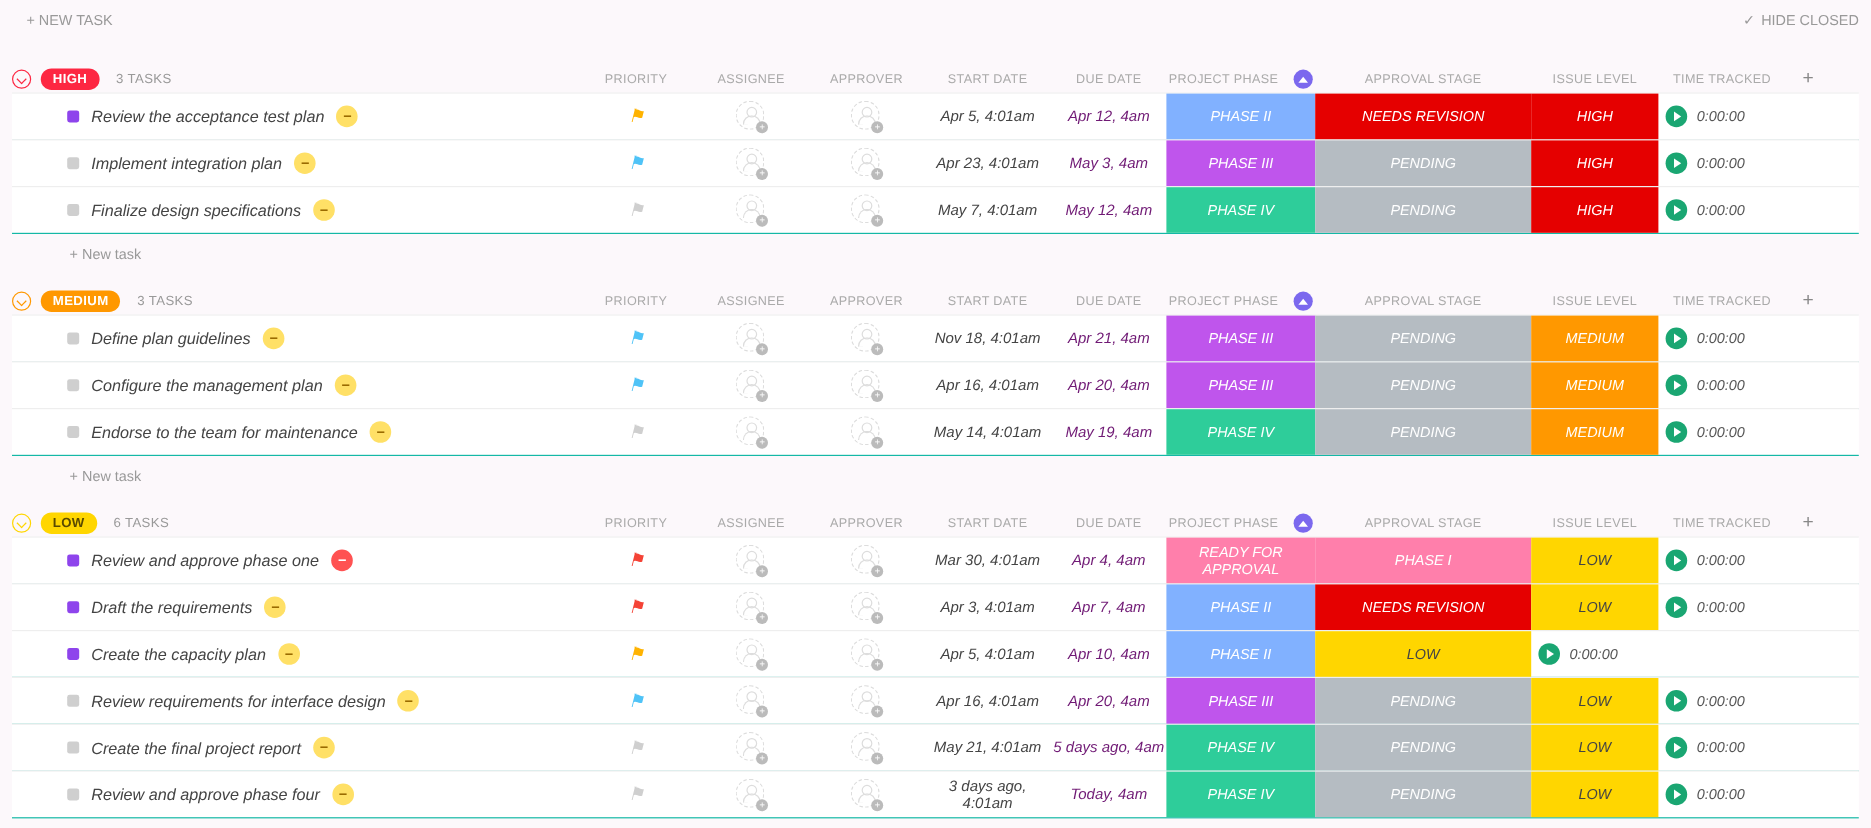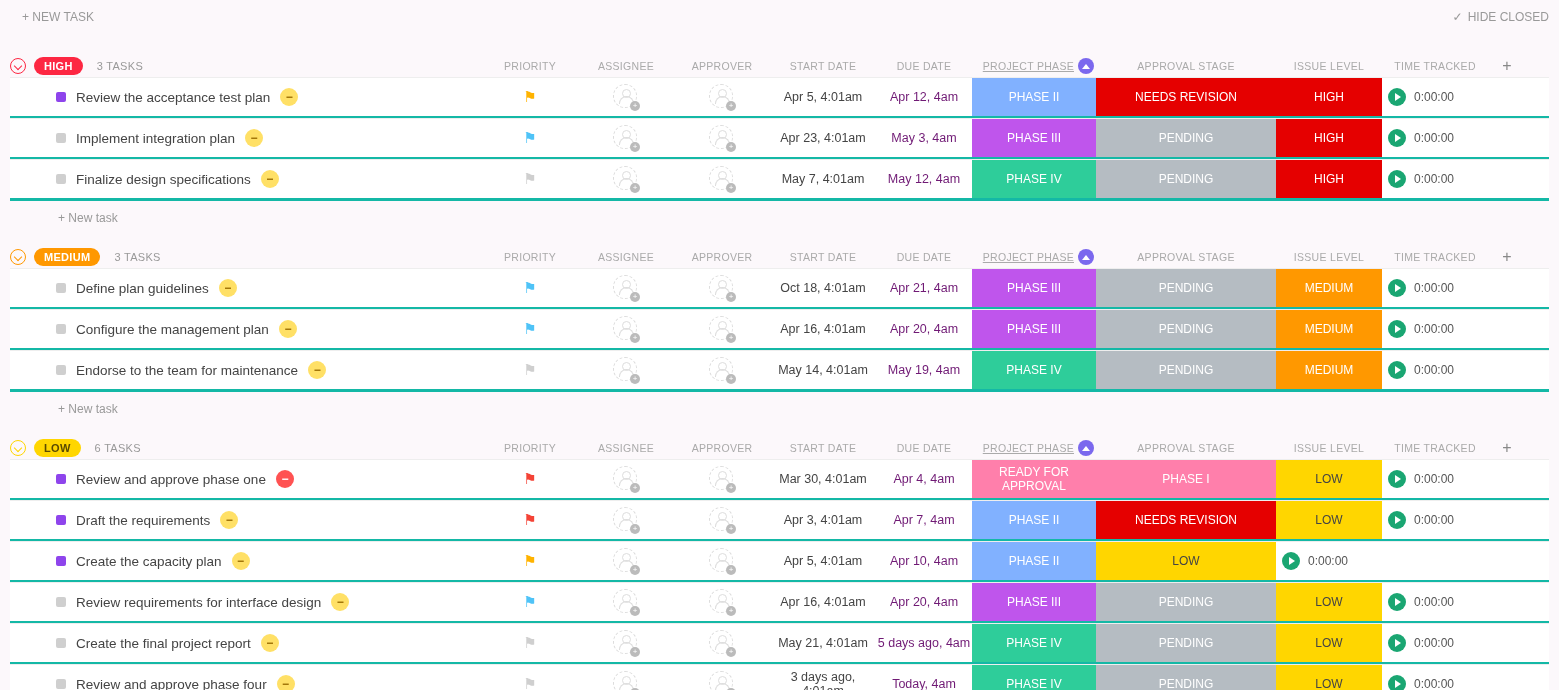--- a/index.html
+++ b/index.html
@@ -17,26 +17,26 @@
 .group { margin-top: 20px; }
 .group-header { display:flex; align-items:center; }
 .group-chev { width:16px; height:16px; border-radius:50%; border:1.5px solid; position:relative; cursor:pointer; margin-right:8px; }
 .group-chev::after { content:""; position:absolute; top:4px; left:3.5px; width:5px; height:5px; border-right:1.5px solid; border-bottom:1.5px solid; transform:rotate(45deg); border-color:inherit; }
 .group-badge { padding:3px 10px; border-radius:11px; color:#fff; font-size:11px; font-weight:700; letter-spacing:0.3px; cursor:pointer; }
 .group-count { color:#999; font-size:11px; margin-left:14px; }
 
 .cols { display:grid; grid-template-columns: 472px 96px 96px 96px 106px 96px 124px 180px 106px 106px 38px; align-items:center; }
 .col-headers { color:#aaa; font-size:10.5px; letter-spacing:0.3px; text-align:center; }
 .col-headers .hd { padding:4px 2px; }
-.phase-hd { display:flex; align-items:center; justify-content:flex-end; gap:4px;text-decoration:underline; }
+.phase-hd { display:flex; align-items:center; justify-content:space-between; gap:4px; }
 .sort-up { width:16px; height:16px; border-radius:50%; background:#7b68ee; position:relative; }
 .sort-up::after { content:""; position:absolute; left:4px; top:6px; width:0; height:0; border-left:4px solid transparent; border-right:4px solid transparent; border-bottom:5px solid #fff; }
 .plus-col { color:#888; font-size:16px; text-align:center; cursor:pointer; }
 
-.row { display:grid; grid-template-columns: 472px 96px 96px 96px 106px 96px 124px 180px 106px 106px 38px; align-items:center; background:#fff; border-top:1px solid #eee; border-bottom:3px solid #14b8a6; min-height:38px; margin-top:-1px; }
+.row { display:grid; grid-template-columns: 472px 96px 96px 96px 106px 96px 124px 180px 106px 106px 38px; align-items:center; background:#fff; border-top:1px solid #eee; border-bottom:1px solid #14b8a6; min-height:38px; margin-top:-1px;font-style:italic; }
 .task-cell { display:flex; align-items:center; gap:10px; padding-left:46px; }
 .sq { width:10px; height:10px; border-radius:2px; }
 .task-name { color:#444; font-size:13.5px; }
 .status-pill { width:18px; height:18px; border-radius:50%; display:flex; align-items:center; justify-content:center; font-size:12px; font-weight:700; cursor:pointer; }
 
 .flag { font-size:15px; text-align:center; cursor:pointer; }
 .avatar { width:26px; height:26px; margin:0 auto; position:relative; cursor:pointer; }
 .avatar .circ { width:24px; height:24px; border:1.2px dashed #ddd; border-radius:50%; position:relative; }
 .avatar .circ::before { content:""; position:absolute; top:4px; left:7.5px; width:7px; height:7px; border:1.2px solid #ddd; border-radius:50%; }
 .avatar .circ::after { content:""; position:absolute; bottom:3px; left:4.5px; width:13px; height:7px; border:1.2px solid #ddd; border-bottom:none; border-radius:8px 8px 0 0; }
@@ -213,21 +213,21 @@
               <div class="circ"></div>
               <div class="plus">+</div>
             </div>
           </div>
     <div>
             <div class="avatar">
               <div class="circ"></div>
               <div class="plus">+</div>
             </div>
           </div>
-    <div class="date">Oct 18, 4:01am</div>
+    <div class="date">Nov 18, 4:01am</div>
     <div class="date red">Apr 21, 4am</div>
     <div class="cell-label" style="background:#bf55ec">PHASE III</div>
     <div class="cell-label" style="background:#b5bcc2">PENDING</div>
     <div class="cell-label" style="background:#ff9800;color:#fff">MEDIUM</div>
     <div class="time-cell">
       <span class="play"></span>
       <span class="time-txt">0:00:00</span>
     </div>
     <div></div>
   </div>

